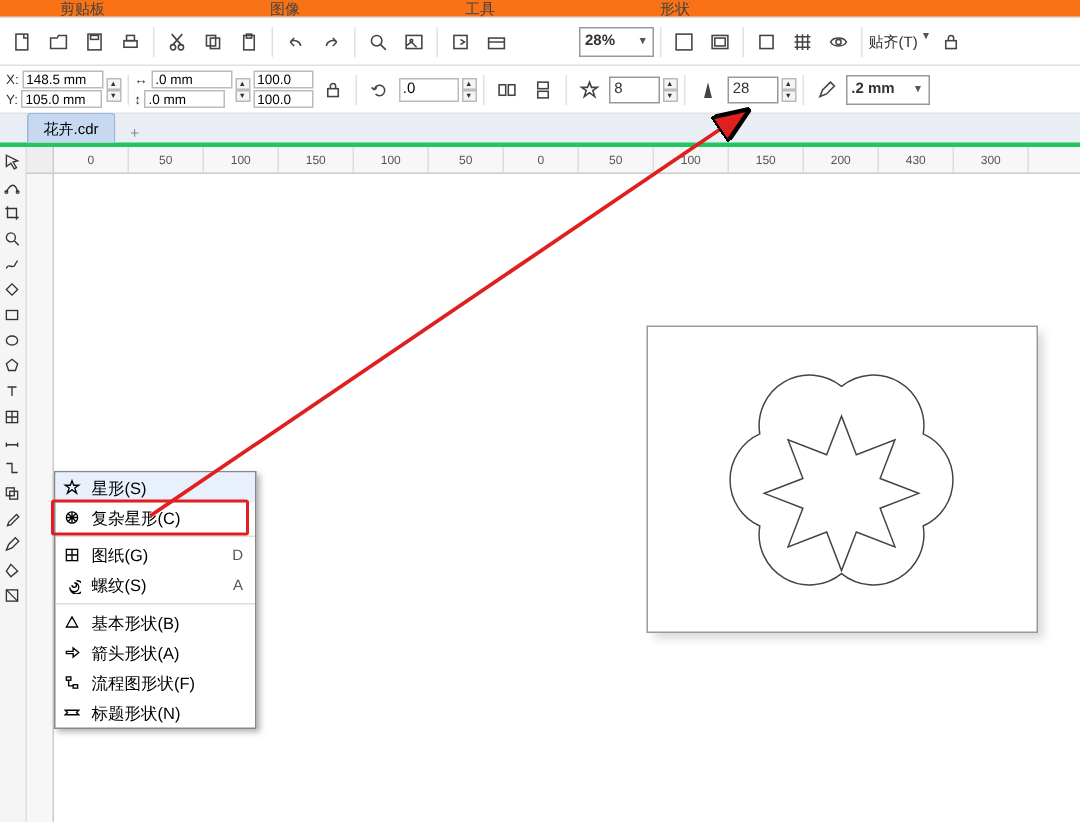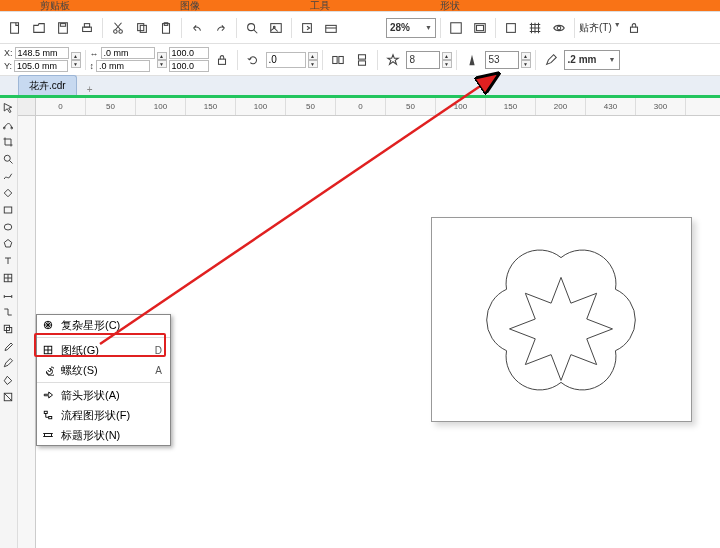--- a/index.html
+++ b/index.html
@@ -299,21 +299,21 @@
       <div>▲</div>
       <div>▼</div>
     </div>
   <div class="sep"></div>
   <div class="tbtn fill">
       <svg viewBox="0 0 16 16">
         <path d="M8 2l3 12H5z"></path>
       </svg>
     </div>
   <div class="small-num-box">
-      <span>53</span>
+      <span>28</span>
     </div>
   <div class="spin">
       <div>▲</div>
       <div>▼</div>
     </div>
   <div class="sep"></div>
   <div class="tbtn">
       <svg viewBox="0 0 16 16">
         <path d="M3 13l2-5 6-6 3 3-6 6-5 2z"></path>
       </svg>
@@ -465,20 +465,29 @@
             <path d="M130,60
                      l10,26 26,-10 -10,26 26,10 -26,10 10,26 -26,-10 -10,26 -10,-26 -26,10 10,-26 -26,-10 26,-10 -10,-26 26,10 z"></path>
           </g>
         </svg>
       </div>
     </div>
   </div>
 </div>
 
 <div class="flyout" style="top:314px;left:36px">
+  <div class="row" style="background:#e8f0fb">
+    <span class="mi">
+        <svg viewBox="0 0 16 16">
+          <path d="M8 2l1.5 4H14l-3.5 2.5L12 13 8 10l-4 3 1.5-4.5L2 6h4.5z"></path>
+        </svg>
+      </span>
+    <span>星形(S)</span>
+    <span class="key"></span>
+  </div>
   <div class="row">
     <span class="mi">
         <svg viewBox="0 0 16 16">
           <circle cx="8" cy="8" r="5"></circle>
           <path d="M8 3v10M3 8h10M4.5 4.5l7 7M11.5 4.5l-7 7"></path>
         </svg>
       </span>
     <span>复杂星形(C)</span>
     <span class="key"></span>
   </div>
@@ -496,20 +505,28 @@
   <div class="row">
     <span class="mi">
         <svg viewBox="0 0 16 16">
           <path d="M8 8a2 2 0 1 0 2-2 4 4 0 1 1-4 4 6 6 0 1 0 6-6"></path>
         </svg>
       </span>
     <span>螺纹(S)</span>
     <span class="key">A</span>
   </div>
   <div class="rule"></div>
+  <div class="row">
+    <span class="mi">
+        <svg viewBox="0 0 16 16">
+          <path d="M3 12h10L8 3z"></path>
+        </svg>
+      </span>
+    <span>基本形状(B)</span>
+  </div>
   <div class="row">
     <span class="mi">
         <svg viewBox="0 0 16 16">
           <path d="M3 7h6V4l5 4-5 4V9H3z"></path>
         </svg>
       </span>
     <span>箭头形状(A)</span>
   </div>
   <div class="row">
     <span class="mi">

